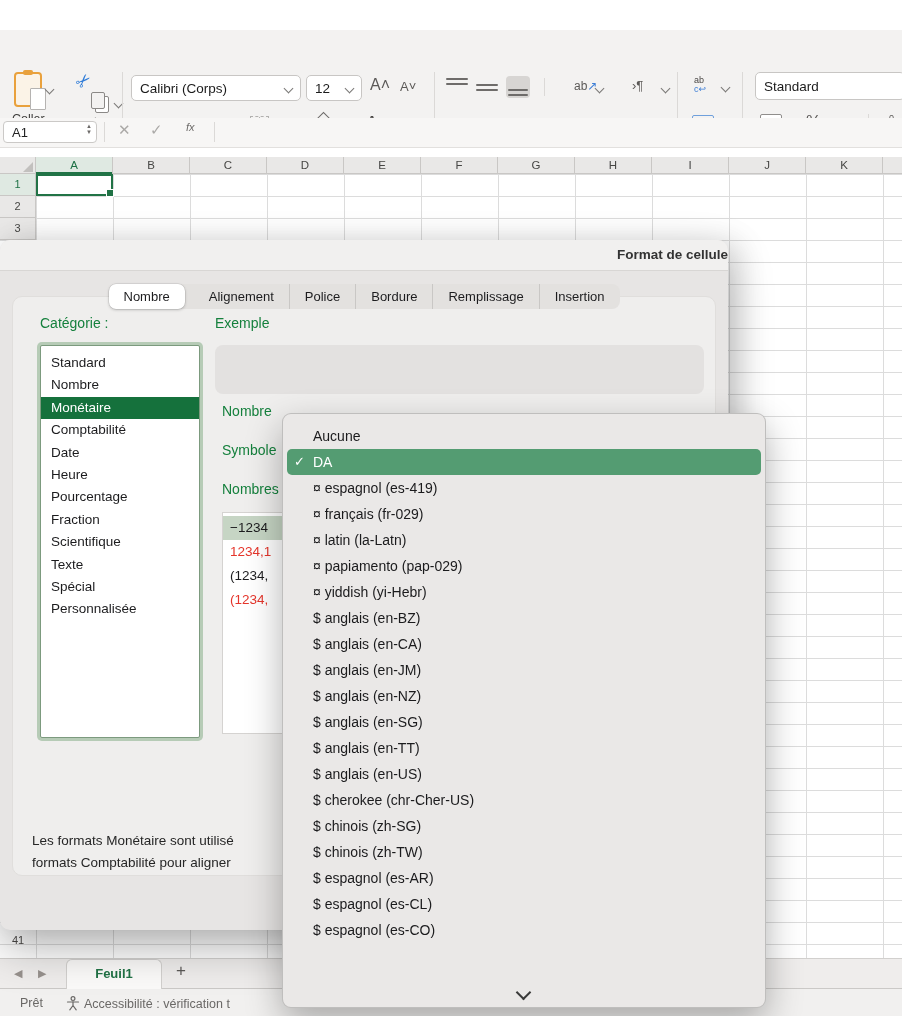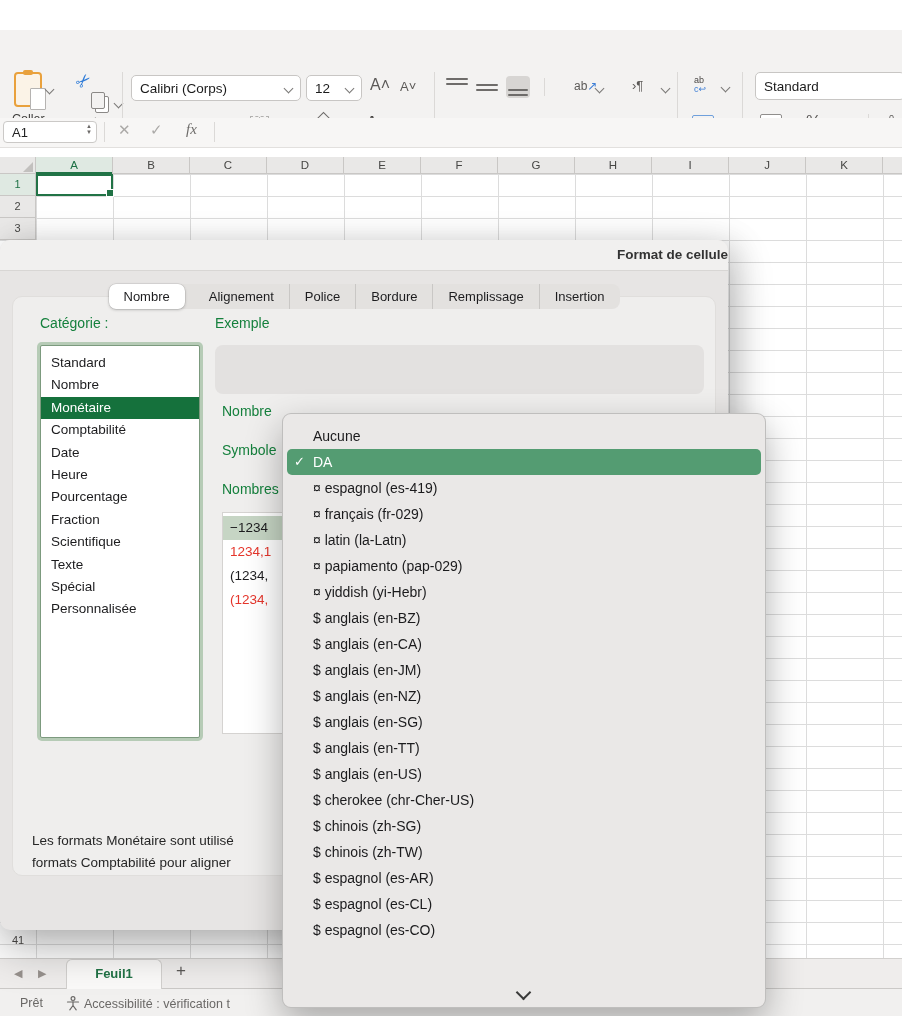--- a/index.html
+++ b/index.html
@@ -54,21 +54,21 @@
     background:#F2B467;border:1px solid #D89440;}
   .twoline{position:absolute;font-size:9px;line-height:9px;color:#5B5957;letter-spacing:0;}
 
   
   .fbar{left:0;top:118px;width:902px;height:29px;background:#F7F6F5;border-bottom:1px solid #E2E0DE;}
   .namebox{position:absolute;left:3px;top:3px;width:94px;height:22px;background:#fff;border:1px solid #CBC9C7;
     border-radius:4px;font-size:13px;color:#222;display:flex;align-items:center;padding-left:8px;box-sizing:border-box;}
   .stepper{position:absolute;right:4px;top:1px;font-size:6px;line-height:6px;color:#6B6967;text-align:center;}
   .fdiv{position:absolute;width:1px;height:20px;top:4px;background:#DBD9D7;}
   .fico{position:absolute;top:3px;font-size:15px;color:#ABA9A7;}
-  .fx{font-family:Liberation Serif, serif;font-style:italic;font-size:15px;color:#6E6C6A;}
+  .fx{font-family:Liberation Sans, sans-serif;font-style:italic;font-size:11px;color:#6E6C6A;}
 
   
   .gridbg{left:0;top:157px;width:902px;height:801px;background:#fff;
     background-image:linear-gradient(to right,#DCDCDC 1px,transparent 1px),
                      linear-gradient(to bottom,#DCDCDC 1px,transparent 1px);
     background-size:77px 22px;background-position:36px 17px;}
   .colhead{left:0;top:157px;width:902px;height:17px;display:flex;background:#E9E8E7;border-bottom:1px solid #C9C7C5;box-sizing:border-box;}
   .cornercell{width:36px;height:17px;border-right:1px solid #C9C7C5;position:relative;box-sizing:border-box;}
   .cornercell::after{content:"";position:absolute;right:2px;bottom:2px;border-left:10px solid transparent;
     border-bottom:10px solid #C2C0BE;}

